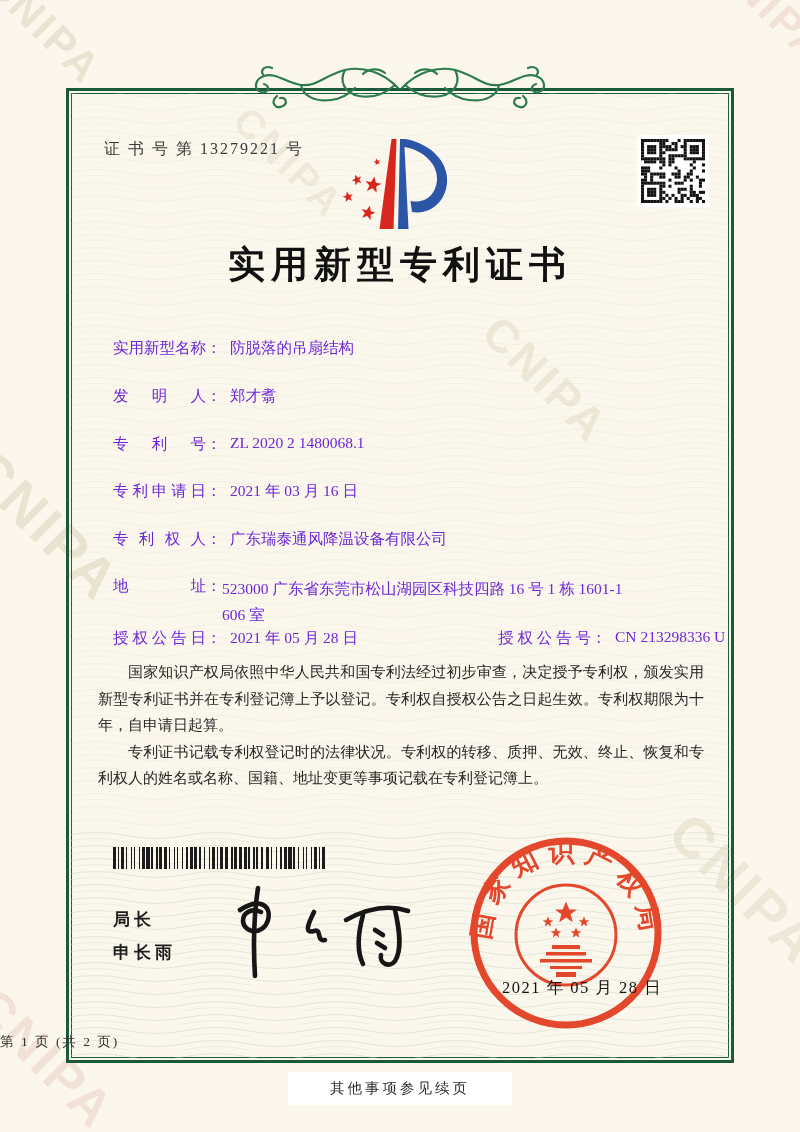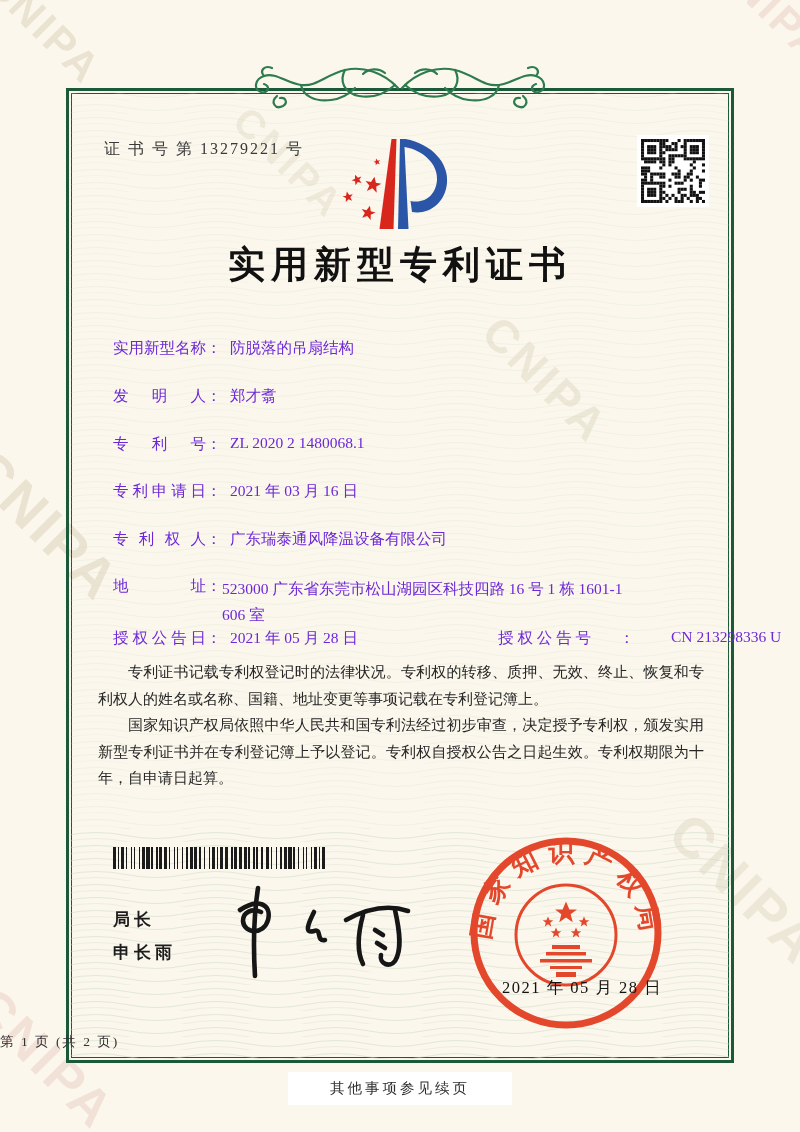--- a/index.html
+++ b/index.html
@@ -66,21 +66,21 @@
   }
 
   .row { position:absolute; left:113px; font-size:15.5px; color:#6d28d9; display:flex; align-items:flex-start; }
   .flabel {
     display:inline-block; width:93px;
     text-align:justify; text-align-last:justify;
   }
   .fcolon { display:inline-block; width:16px; }
   .fvalue { white-space:nowrap;margin-left:8px; }
   .addr-lines .line { white-space:nowrap; line-height:1.65; }
-  .pair2 { position:absolute; left:385px; top:0; display:flex;gap:28px; }
+  .pair2 { position:absolute; left:385px; top:0; display:flex; }
 
   .paras {
     position:absolute; left:98px; top:659px; width:606px;
     font-size:15px; line-height:26.5px; text-align:justify;
     color:#262626;
   }
   .paras p { text-indent:2em; }
 
   .barcode {
     position:absolute; left:113px; top:847px;
@@ -441,22 +441,22 @@
       <span class="fcolon">：</span>
     <span class="fvalue">2021 年 05 月 28 日</span>
     <span class="pair2">
       <span class="flabel">授权公告号</span>
         <span class="fcolon">：</span>
       <span class="fvalue">CN 213298336 U</span>
     </span>
   </div>
 
   <div class="paras">
+    <p>国家知识产权局依照中华人民共和国专利法经过初步审查，决定授予专利权，颁发实用新型专利证书并在专利登记簿上予以登记。专利权自授权公告之日起生效。专利权期限为十年，自申请日起算。</p>
     <p>专利证书记载专利权登记时的法律状况。专利权的转移、质押、无效、终止、恢复和专利权人的姓名或名称、国籍、地址变更等事项记载在专利登记簿上。</p>
-    <p>国家知识产权局依照中华人民共和国专利法经过初步审查，决定授予专利权，颁发实用新型专利证书并在专利登记簿上予以登记。专利权自授权公告之日起生效。专利权期限为十年，自申请日起算。</p>
   </div>
 
   <div class="barcode" id="barcode"><i style="width:3.2px"></i><s style="width:1.6px"></s><i style="width:1.6px"></i><s style="width:1.6px"></s><i style="width:3.2px"></i><s style="width:1.6px"></s><i style="width:1.6px"></i><s style="width:3.2px"></s><i style="width:1.6px"></i><s style="width:1.6px"></s><i style="width:1.6px"></i><s style="width:3.2px"></s><i style="width:1.6px"></i><s style="width:1.6px"></s><i style="width:3.2px"></i><s style="width:1.6px"></s><i style="width:3.2px"></i><s style="width:1.6px"></s><i style="width:1.6px"></i><s style="width:3.2px"></s><i style="width:1.6px"></i><s style="width:1.6px"></s><i style="width:3.2px"></i><s style="width:1.6px"></s><i style="width:3.2px"></i><s style="width:1.6px"></s><i style="width:1.6px"></i><s style="width:3.2px"></s><i style="width:1.6px"></i><s style="width:1.6px"></s><i style="width:1.6px"></i><s style="width:3.2px"></s><i style="width:1.6px"></i><s style="width:3.2px"></s><i style="width:1.6px"></i><s style="width:1.6px"></s><i style="width:3.2px"></i><s style="width:1.6px"></s><i style="width:3.2px"></i><s style="width:1.6px"></s><i style="width:1.6px"></i><s style="width:3.2px"></s><i style="width:1.6px"></i><s style="width:3.2px"></s><i style="width:1.6px"></i><s style="width:1.6px"></s><i style="width:3.2px"></i><s style="width:1.6px"></s><i style="width:1.6px"></i><s style="width:1.6px"></s><i style="width:3.2px"></i><s style="width:1.6px"></s><i style="width:3.2px"></i><s style="width:3.2px"></s><i style="width:1.6px"></i><s style="width:1.6px"></s><i style="width:3.2px"></i><s style="width:1.6px"></s><i style="width:3.2px"></i><s style="width:1.6px"></s><i style="width:3.2px"></i><s style="width:1.6px"></s><i style="width:1.6px"></i><s style="width:3.2px"></s><i style="width:1.6px"></i><s style="width:1.6px"></s><i style="width:1.6px"></i><s style="width:3.2px"></s><i style="width:1.6px"></i><s style="width:3.2px"></s><i style="width:3.2px"></i><s style="width:1.6px"></s><i style="width:1.6px"></i><s style="width:3.2px"></s><i style="width:1.6px"></i><s style="width:3.2px"></s><i style="width:1.6px"></i><s style="width:1.6px"></s><i style="width:3.2px"></i><s style="width:1.6px"></s><i style="width:3.2px"></i><s style="width:1.6px"></s><i style="width:1.6px"></i><s style="width:3.2px"></s><i style="width:1.6px"></i><s style="width:3.2px"></s><i style="width:1.6px"></i><s style="width:1.6px"></s><i style="width:1.6px"></i><s style="width:3.2px"></s><i style="width:1.6px"></i><s style="width:1.6px"></s><i style="width:3.2px"></i><s style="width:1.6px"></s><i style="width:1.6px"></i><s style="width:1.6px"></s><i style="width:3.2px"></i><s style="width:1.6px"></s></div>
 
   <div class="sig-role">局长</div>
   <div class="sig-name">申长雨</div>
 
   <svg class="signature" viewBox="0 0 195 100" xmlns="http://www.w3.org/2000/svg">
     <g stroke="#161616" stroke-width="4.6" fill="none" stroke-linecap="round" stroke-linejoin="round">
       <path d="M30,6 C26,32 25,62 27,94"></path>

